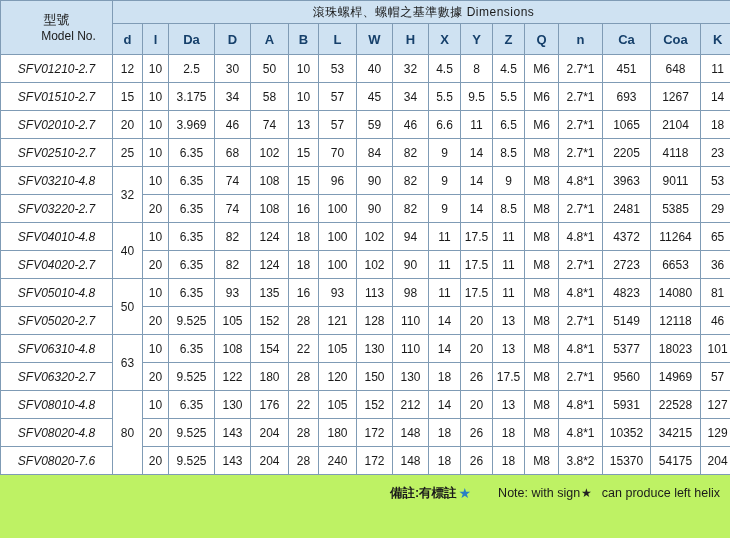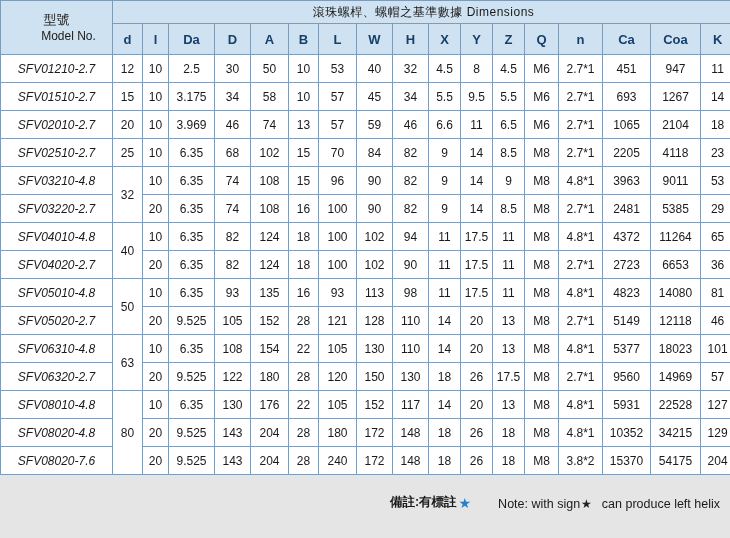--- a/index.html
+++ b/index.html
@@ -10,21 +10,21 @@
     width: 730px;
     height: 538px;
     background: #ffffff;
     font-family: "Liberation Sans", sans-serif;
     overflow: hidden;
   }
   #sheet {
     position: relative;
     width: 730px;
     height: 538px;
-    background: #e5e5e5;
+    background: #bef264;
   }
   table.spec {
     border-collapse: collapse;
     width: 730px;
     table-layout: fixed;
   }
   table.spec td, table.spec th {
     border: 1px solid #7f9bb5;
     font-size: 12px;
     color: #1a1a1a;
@@ -71,21 +71,21 @@
     font-size: 12.5px;
     font-style: italic;
   }
   td.sp {
     vertical-align: middle;
   }
   
   .footer {
     height: 36px;
     display: flex;
-    align-items: flex-end;
+    align-items: center;
     justify-content: flex-end;
     padding-right: 10px;
     font-size: 12.5px;
     color: #1a1a1a;
     padding-left: 24px;
   }
   .footer .note-cn { font-weight: bold; }
   .star {
     color: #2b7fc4;
     font-size: 14px;
@@ -161,21 +161,21 @@
           <td>10</td>
           <td>53</td>
           <td>40</td>
           <td>32</td>
           <td>4.5</td>
           <td>8</td>
           <td>4.5</td>
           <td>M6</td>
           <td>2.7*1</td>
           <td>451</td>
-          <td>947</td>
+          <td>648</td>
           <td>11</td>
         </tr>
         <tr>
           <td class="model-cell">SFV01510-2.7</td>
           <td>15</td>
           <td>10</td>
           <td>3.175</td>
           <td>34</td>
           <td>58</td>
           <td>10</td>
@@ -390,21 +390,21 @@
         <tr>
           <td class="model-cell">SFV08010-4.8</td>
           <td class="sp" rowspan="3">80</td>
           <td>10</td>
           <td>6.35</td>
           <td>130</td>
           <td>176</td>
           <td>22</td>
           <td>105</td>
           <td>152</td>
-          <td>117</td>
+          <td>212</td>
           <td>14</td>
           <td>20</td>
           <td>13</td>
           <td>M8</td>
           <td>4.8*1</td>
           <td>5931</td>
           <td>22528</td>
           <td>127</td>
         </tr>
         <tr>

